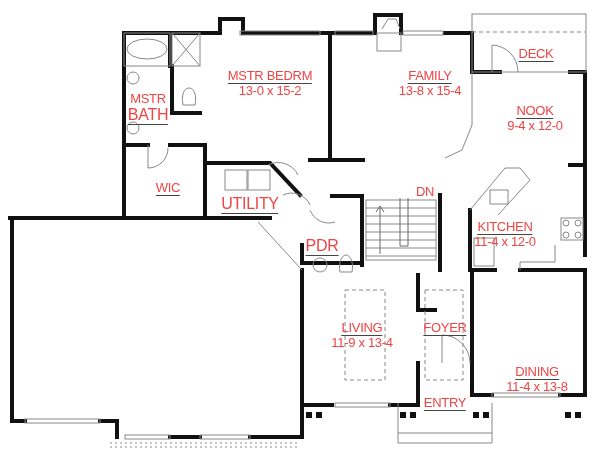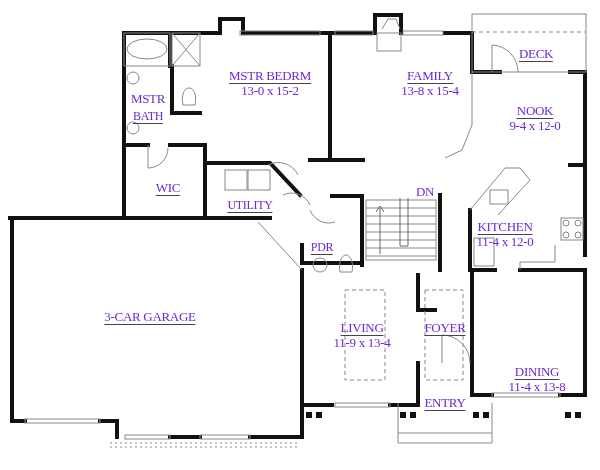--- a/index.html
+++ b/index.html
@@ -1,21 +1,21 @@
 <!DOCTYPE html>
 <html><head>
 <meta charset="utf-8">
 <style>
   html, body { margin:0; padding:0; background:#ffffff; }
   body { width:600px; height:470px; position:relative; overflow:hidden; font-family:"DejaVu Serif", serif; }
   #plan { position:absolute; left:0; top:0; width:600px; height:470px; }
-  .lbl { position:absolute; text-align:center; color:#6d28d9; font-family:Liberation Serif, serif; line-height:1.1; white-space:nowrap; transform:translateX(-50%); }
+  .lbl { position:absolute; text-align:center; color:#ef4444; font-family:Liberation Sans, sans-serif; line-height:1.1; white-space:nowrap; transform:translateX(-50%); }
   .lbl .name { display:inline-block; font-size:13px; border-bottom:1px solid #444; letter-spacing:-0.3px; }
   .lbl .dim { display:block; font-size:13px; letter-spacing:-0.3px; }
-  .lbl.small .name { font-size:12px; }
+  .lbl.small .name { font-size:16px; }
 </style>
 </head>
 <body>
 
 <svg id="plan" viewBox="0 0 600 470" xmlns="http://www.w3.org/2000/svg">
   <g fill="none" stroke="#111" stroke-width="4" stroke-linecap="square">
 
     <path d="M124 33 L124 148 M124 33 L170 33 M170 33 L170 66"></path>
     <path d="M172 33 L220 33 L220 19 L243 19 L243 33 L330 33 L330 160 L310 160"></path>
     <path d="M172 66 L172 113 L200 113"></path>
@@ -150,21 +150,20 @@
   <span class="dim">DN</span>
 </div>
 <div class="lbl" style="left:505px; top:217px;">
   <span class="name">KITCHEN</span>
   <span class="dim">11-4 x 12-0</span>
 </div>
 <div class="lbl small" style="left:322px; top:237px;">
   <span class="name">PDR</span>
 </div>
 <div class="lbl" style="left:150px; top:307px;">
-  <span class="name">3-CAR GARAGE</span>
 </div>
 <div class="lbl" style="left:362px; top:318px;">
   <span class="name">LIVING</span>
   <span class="dim">11-9 x 13-4</span>
 </div>
 <div class="lbl" style="left:445px; top:318px;">
   <span class="name">FOYER</span>
 </div>
 <div class="lbl" style="left:537px; top:318px;margin-top:44px;">
   <span class="name">DINING</span>

